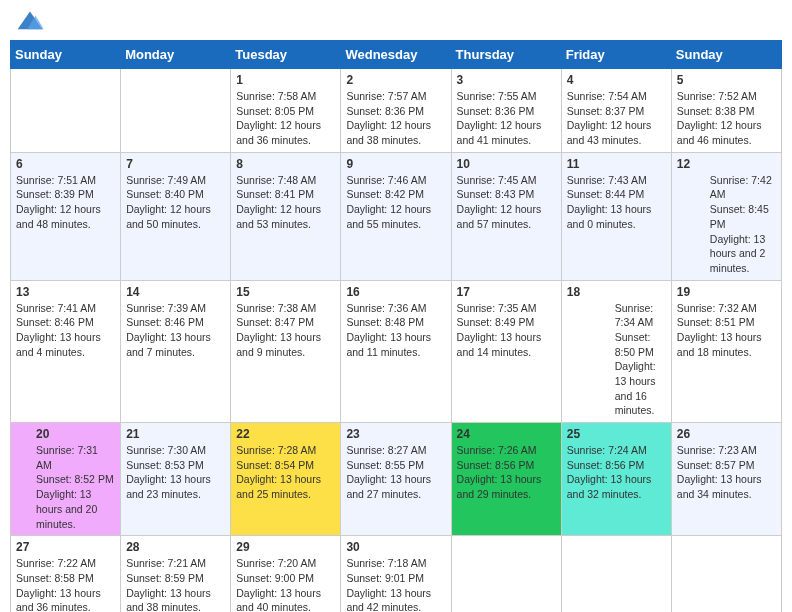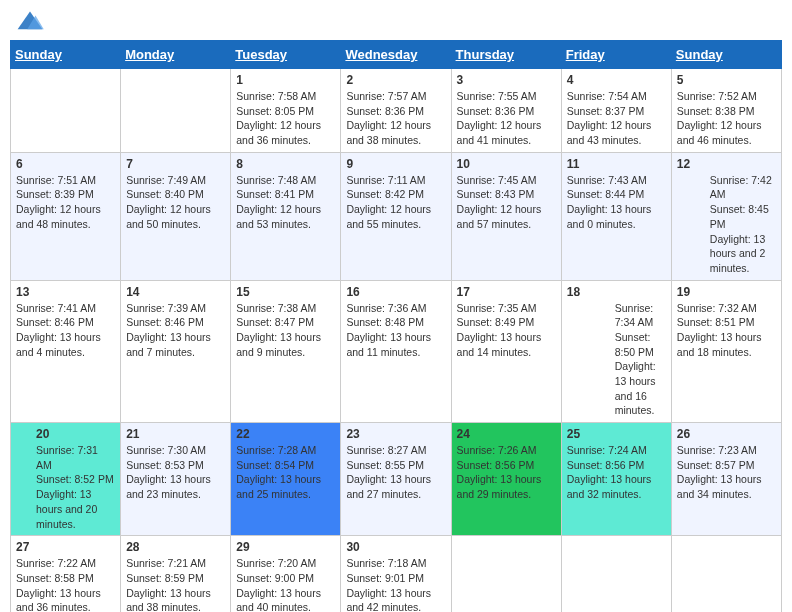--- a/index.html
+++ b/index.html
@@ -60,21 +60,20 @@
       border: 1px solid #bbb;
     }
     .calendar-table th {
       background: #1a6bbd;
       color: #fff;
       font-size: 13px;
       font-weight: bold;
       padding: 6px 4px;
       text-align: left;
       border: 1px solid #1a6bbd;
-      text-decoration: underline;
     }
     .calendar-table td {
       vertical-align: top;
       padding: 4px 5px;
       font-size: 11px;
       color: #333;
       border: 1px solid #ccc;
       width: calc(100% / 7);
       min-height: 80px;
       background: #fff;
@@ -182,21 +181,21 @@
 Daylight: 12 hours and 50 minutes.</div>
         </td>
         <td style="background: rgb(240, 244, 255);">
           <span class="day-number">8</span>
           <div class="day-info" style="white-space: pre-line;">Sunrise: 7:48 AM
 Sunset: 8:41 PM
 Daylight: 12 hours and 53 minutes.</div>
         </td>
         <td style="background: rgb(240, 244, 255);">
           <span class="day-number">9</span>
-          <div class="day-info" style="white-space: pre-line;">Sunrise: 7:11 AM
+          <div class="day-info" style="white-space: pre-line;">Sunrise: 7:46 AM
 Sunset: 8:42 PM
 Daylight: 12 hours and 55 minutes.</div>
         </td>
         <td style="background: rgb(240, 244, 255);">
           <span class="day-number">10</span>
           <div class="day-info" style="white-space: pre-line;">Sunrise: 7:45 AM
 Sunset: 8:43 PM
 Daylight: 12 hours and 57 minutes.</div>
         </td>
         <td style="background: rgb(240, 244, 255);">
@@ -250,33 +249,33 @@
 Daylight: 13 hours and 16 minutes.</div>
         </td>
         <td>
           <span class="day-number">19</span>
           <div class="day-info" style="white-space: pre-line;">Sunrise: 7:32 AM
 Sunset: 8:51 PM
 Daylight: 13 hours and 18 minutes.</div>
         </td>
       </tr>
       <tr>
-        <td style="background: #5eead4; padding-left: 25px;">
+        <td style="background: #f0abfc; padding-left: 25px;">
           <span class="day-number">20</span>
           <div class="day-info" style="white-space: pre-line;">Sunrise: 7:31 AM
 Sunset: 8:52 PM
 Daylight: 13 hours and 20 minutes.</div>
         </td>
         <td style="background: rgb(240, 244, 255);">
           <span class="day-number">21</span>
           <div class="day-info" style="white-space: pre-line;">Sunrise: 7:30 AM
 Sunset: 8:53 PM
 Daylight: 13 hours and 23 minutes.</div>
         </td>
-        <td style="background: #3b82f6;">
+        <td style="background: #fde047;">
           <span class="day-number">22</span>
           <div class="day-info" style="white-space: pre-line;">Sunrise: 7:28 AM
 Sunset: 8:54 PM
 Daylight: 13 hours and 25 minutes.</div>
         </td>
         <td style="background: rgb(240, 244, 255);">
           <span class="day-number">23</span>
           <div class="day-info" style="white-space: pre-line;">Sunrise: 8:27 AM
 Sunset: 8:55 PM
 Daylight: 13 hours and 27 minutes.</div>

